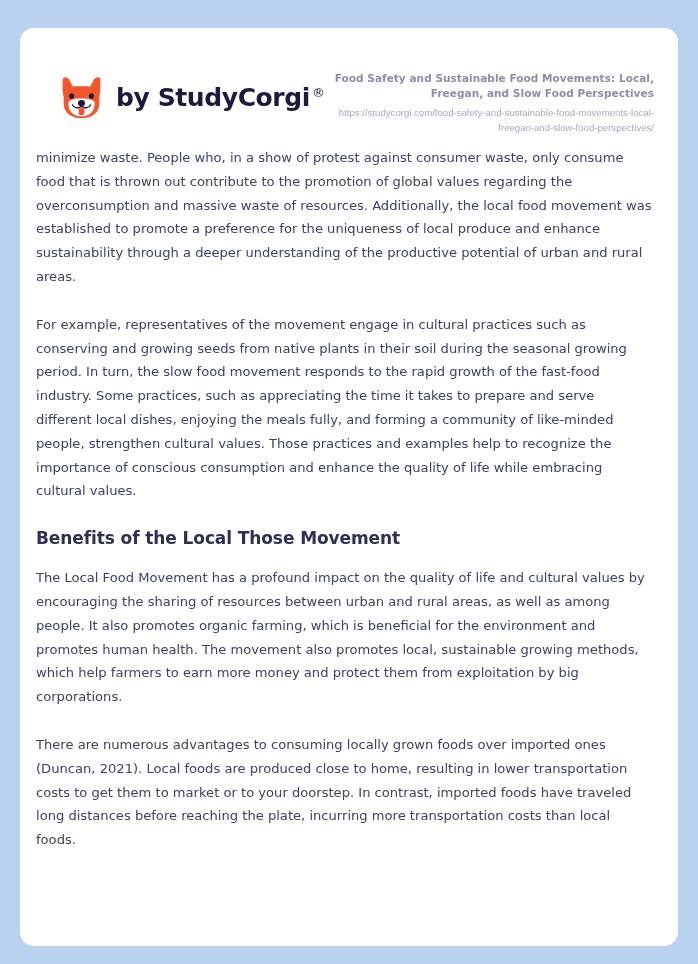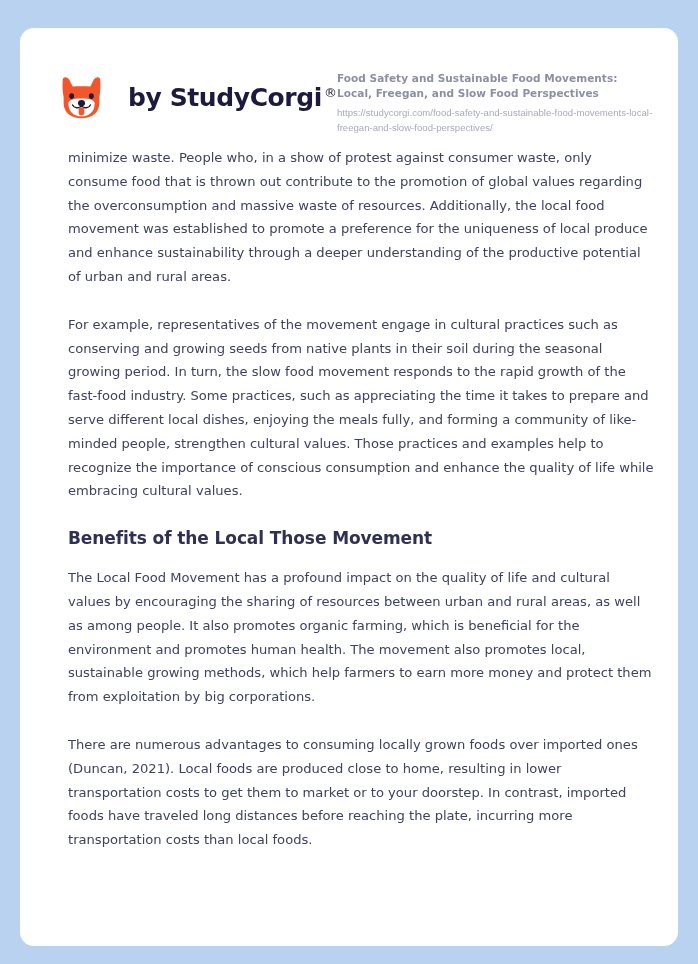--- a/index.html
+++ b/index.html
@@ -31,21 +31,21 @@
     display: flex;
     align-items: flex-start;
     justify-content: space-between;
     padding: 40px 24px 0 38px;
     height: 118px;
   }
 
   .brand {
     display: flex;
     align-items: center;
-    gap: 23px;
+    gap: 11px;
     flex: 0 0 auto;
     padding-top: 6px;
   }
 
   .brand-logo {
     width: 47px;
     height: 47px;
     flex: 0 0 auto;
     display: block;
   }
@@ -67,20 +67,21 @@
 
   .brand-reg {
     font-size: 13px;
     font-weight: normal;
     color: #1d1b3d;
     margin-left: 2px;
     margin-top: 1px;
   }
 
   .header-meta {
+    text-align: right;
     flex: 0 1 auto;
     max-width: 330px;
     padding-top: 3px;
   }
 
   .header-title {
     font-family: "DejaVu Sans", sans-serif;
     font-size: 10.5px;
     font-weight: bold;
     color: #8c8fa3;
@@ -93,21 +94,21 @@
     font-size: 9.6px;
     font-weight: normal;
     color: #a7aab9;
     line-height: 1.5;
     margin-top: 5px;
     word-break: break-word;
   }
 
   
   .doc-body {
-    padding: 0 24px 0 48px;
+    padding: 0 24px 0 16px;
   }
 
   .doc-body p {
     font-family: "DejaVu Sans", sans-serif;
     font-size: 13.1px;
     line-height: 23.8px;
     color: #3d4260;
     margin: 0 0 24px 0;
     text-align: left;
   }

